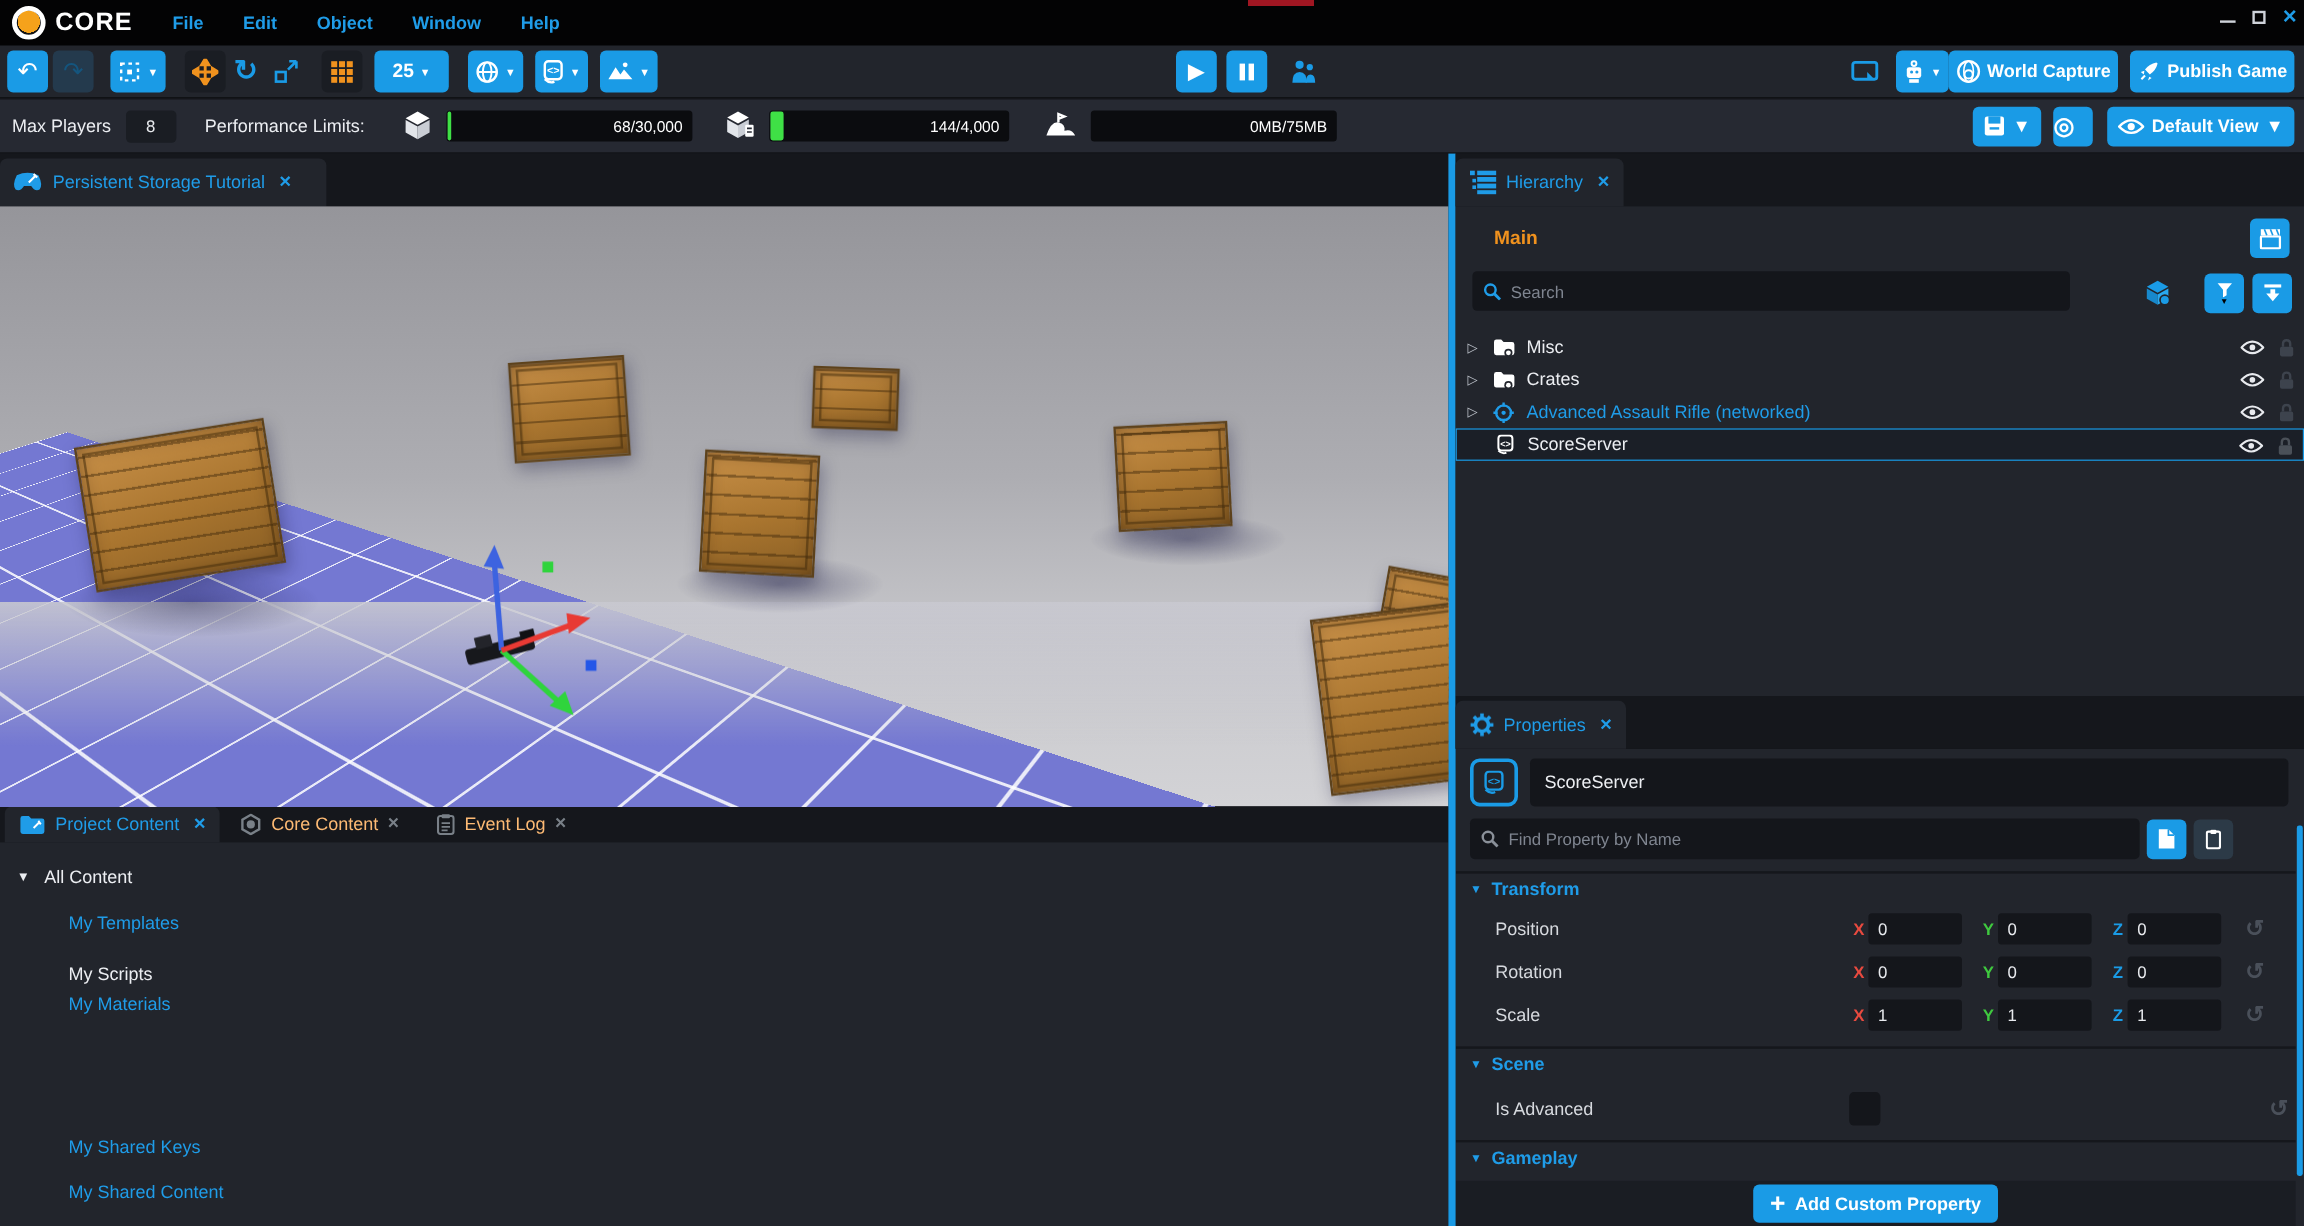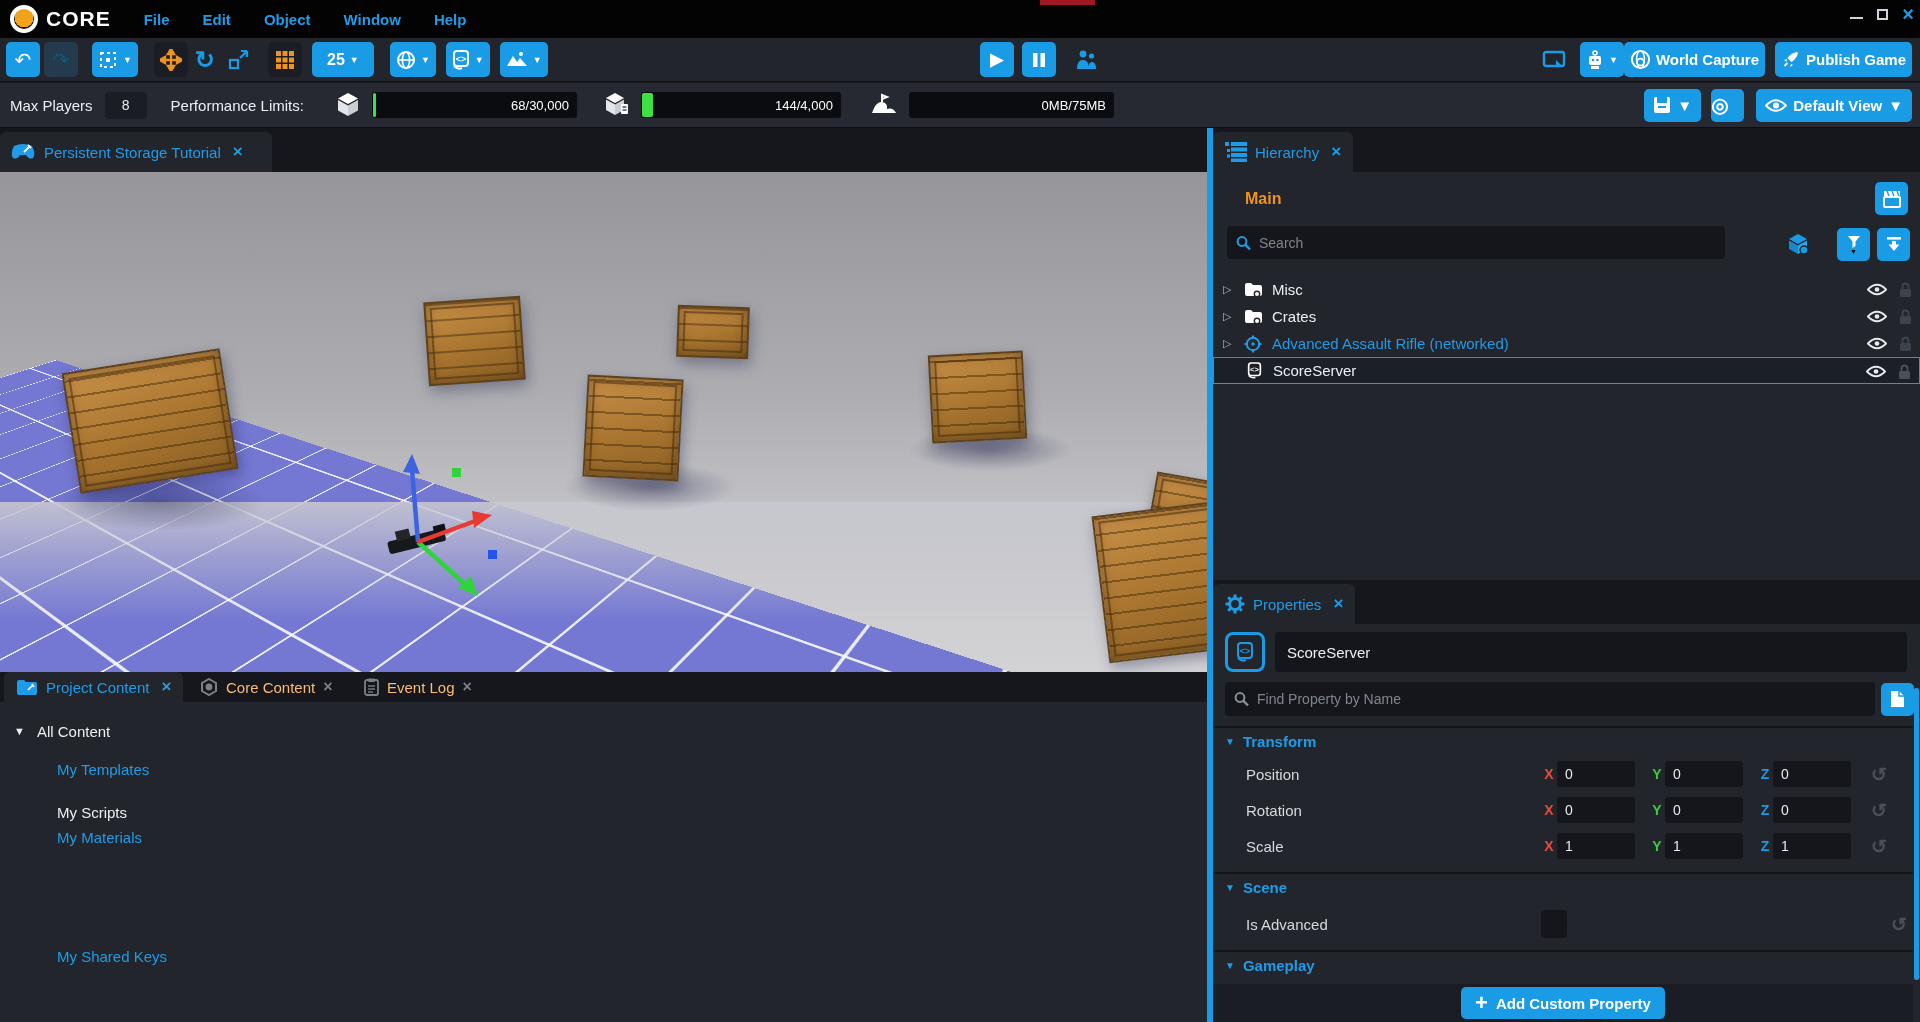--- a/index.html
+++ b/index.html
@@ -119,21 +119,21 @@
   .h-label.networked { color:#1f9ce8; }
   .h-right-icons { position:absolute; right:8px; top:0; height:27px; display:flex; align-items:center; gap:12px; }
 
   .p-body { position:absolute; left:1213px; top:624px; width:707px; height:398px; background:#22252c; }
   .p-name-row { position:absolute; left:12px; top:8px; display:flex; align-items:center; gap:10px; }
   .p-script-badge { width:40px; height:40px; border:3px solid #1a9be6; border-radius:8px;
     display:flex; align-items:center; justify-content:center; }
   .p-name-input { width:632px; height:40px; background:#14161b; border:none; border-radius:4px;
     color:#eceef2; font-size:15px; padding-left:12px; }
   .p-find-row { position:absolute; left:12px; top:58px; display:flex; align-items:center; gap:6px; }
-  .p-find-row input { width:650px; height:34px; }
+  .p-find-row input { width:558px; height:34px; }
   .mini-btn { width:33px; height:33px; border-radius:5px; display:flex; align-items:center; justify-content:center; }
   .mini-btn.blue { background:#1a9be6; }
   .mini-btn.steel { background:#2c3a47; }
   .p-section { position:absolute; left:0; width:700px; height:28px; display:flex; align-items:center;
     border-top:2px solid #15171c; }
   .p-sec-arrow { color:#1f9ce8; font-size:10px; margin-left:12px; }
   .p-sec-label { color:#1f9ce8; font-weight:bold; font-size:15px; margin-left:8px; }
   .prop-row { position:absolute; left:0; width:700px; height:36px; display:flex; align-items:center; }
   .prop-label { color:#d6d9de; font-size:15px; margin-left:33px; width:295px; }
   .axis { font-weight:bold; font-size:14px; width:16px; text-align:center; }
@@ -443,20 +443,23 @@
       </div>
     <div class="tree-row" style="top:90px">
       <span class="tree-item-label current">My Scripts</span>
       </div>
     <div class="tree-row" style="top:120px">
       <span class="tree-item-label">My Materials</span>
       </div>
     <div class="tree-row" style="top:239px">
       <span class="tree-item-label">My Shared Keys</span>
       </div>
+    <div class="tree-row" style="top:276px">
+      <span class="tree-item-label">My Shared Content</span>
+      </div>
 
   </div>
 
   <div class="right-blue-bar"></div>
 
   <div class="rc-tabbar" style="top:128px">
     <div class="rc-tab">
       <svg width="22" height="20" viewBox="0 0 22 20">
         <g fill="#1f9ce8">
           <rect x="6" y="0" width="16" height="4"></rect>

